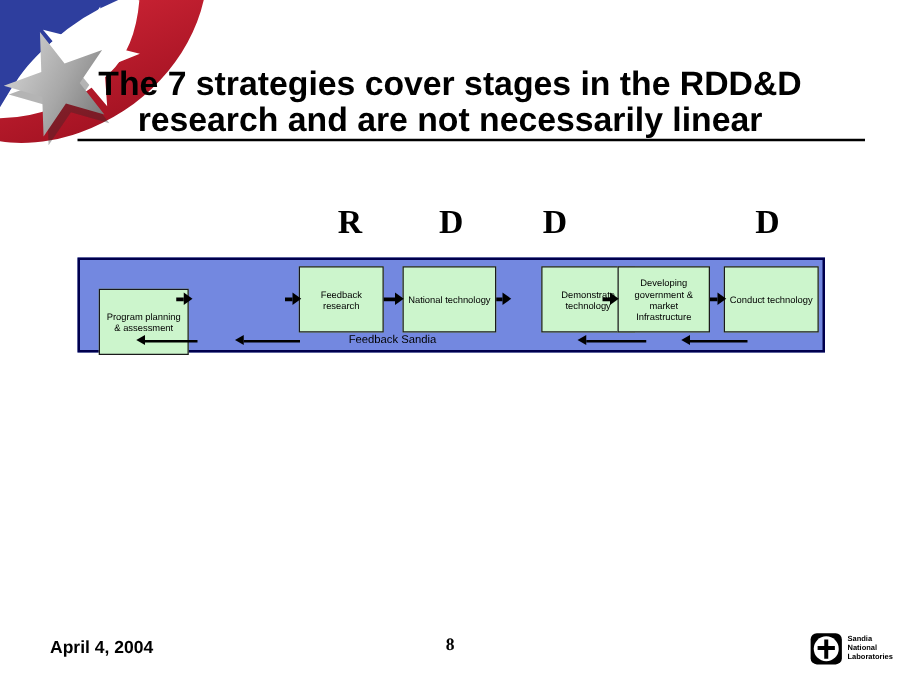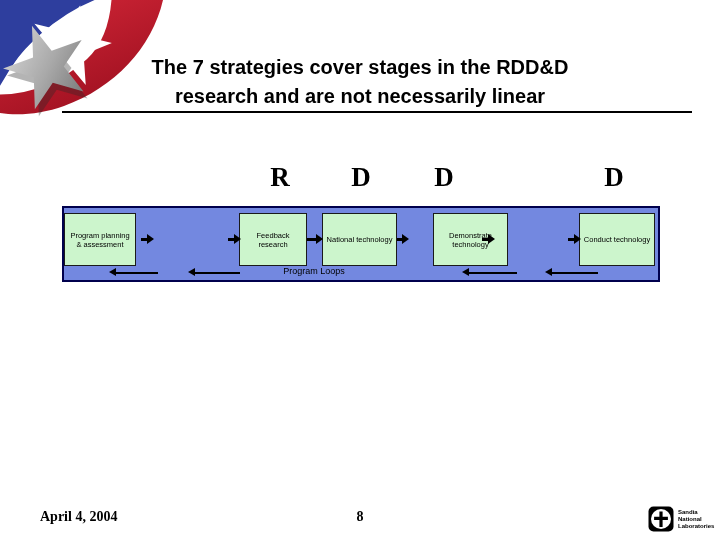--- a/index.html
+++ b/index.html
@@ -5,21 +5,21 @@
   html,body{margin:0;padding:0;background:#fff;}
   .slide{
     position:relative;width:720px;height:540px;background:#ffffff;
     overflow:hidden;font-family:"Liberation Sans",sans-serif;color:#000;
   }
   
   .flag{position:absolute;top:0;left:0;width:205px;height:125px;}
   
   .title{
     position:absolute;top:53px;left:0;width:720px;text-align:center;
-    font-size:20px;font-weight:bold;line-height:29px;letter-spacing:0;
+    font-size:27px;font-weight:bold;line-height:29px;letter-spacing:0;
   }
   .title-underline{
     position:absolute;top:111px;left:62px;width:630px;height:2px;background:#000;
   }
   
   .phase{
     position:absolute;top:162px;width:40px;text-align:center;
     font-family:"Liberation Serif",serif;font-weight:bold;font-size:27px;
   }
   .phase.p0{left:260px;} .phase.p1{left:341px;} .phase.p2{left:424px;} .phase.p3{left:594px;}
@@ -42,21 +42,21 @@
   .arrow-left::before{
     content:"";position:absolute;left:-7px;top:-4px;width:0;height:0;
     border-right:7px solid #000;border-top:4.5px solid transparent;border-bottom:4.5px solid transparent;
   }
   .feedback-label{
     position:absolute;left:188px;top:58px;width:124px;text-align:center;font-size:9px;
   }
   
   .footer-date{
     position:absolute;left:40px;top:509px;
-    font-family:Liberation Serif, serif;font-weight:bold;font-size:14px;
+    font-family:Liberation Sans, sans-serif;font-weight:bold;font-size:14px;
   }
   .page-number{
     position:absolute;left:348px;top:509px;width:24px;text-align:center;
     font-family:"Liberation Serif",serif;font-weight:bold;font-size:14px;
   }
   
   .logo{position:absolute;left:648px;top:505px;display:flex;align-items:center;gap:3px;}
   .logo-text{font-size:6px;line-height:7px;font-weight:bold;letter-spacing:0;}
 </style>
 </head>
@@ -97,39 +97,40 @@
   </div>
   <div class="title-underline"></div>
 
   <div class="phase p0">R</div>
   <div class="phase p1">D</div>
   <div class="phase p2">D</div>
   <div class="phase p3">D</div>
 
   <div class="diagram">
 
-    <div class="stage" style="left:0;width:72px;">Program planning &amp; assessment</div>
+    <div class="stage" style="left:15px;width:72px;margin-top:18px;">Program planning &amp; assessment</div>
     <div class="stage" style="left:175px;width:68px;">Feedback research</div>
     <div class="stage" style="left:258px;width:75px;">National technology</div>
     <div class="stage" style="left:331px;width:75px;margin-left:38px;">Demonstrate technology</div>
+    <div class="stage" style="left:430px;width:74px;">Developing government &amp; market Infrastructure</div>
     <div class="stage" style="left:515px;width:76px;">Conduct technology</div>
 
     <div class="arrow-right" style="left:77px;width:6px;"></div>
     <div class="arrow-right" style="left:164px;width:6px;"></div>
     <div class="arrow-right" style="left:243px;width:9px;"></div>
     <div class="arrow-right" style="left:333px;width:5px;"></div>
     <div class="arrow-right" style="left:418px;width:6px;"></div>
     <div class="arrow-right" style="left:504px;width:6px;"></div>
 
     <div class="arrow-left" style="left:52px;width:42px;"></div>
     <div class="arrow-left" style="left:131px;width:45px;"></div>
     <div class="arrow-left" style="left:405px;width:48px;"></div>
     <div class="arrow-left" style="left:488px;width:46px;"></div>
 
-    <div class="feedback-label">Program Loops</div>
+    <div class="feedback-label">Feedback Sandia</div>
   </div>
 
   <div class="footer-date">April 4, 2004</div>
   <div class="page-number">8</div>
 
   <div class="logo">
     <svg width="27" height="28" viewBox="0 0 27 28">
       <rect x="0.5" y="1.5" width="25" height="25" rx="5" fill="#000"></rect>
       <circle cx="13" cy="14" r="10" fill="#fff"></circle>
       <path d="M11.4,6.5 h3.2 v5.2 h5.3 v3.2 h-5.3 v7 h-3.2 v-7 h-5.3 v-3.2 h5.3 z" fill="#000"></path>

